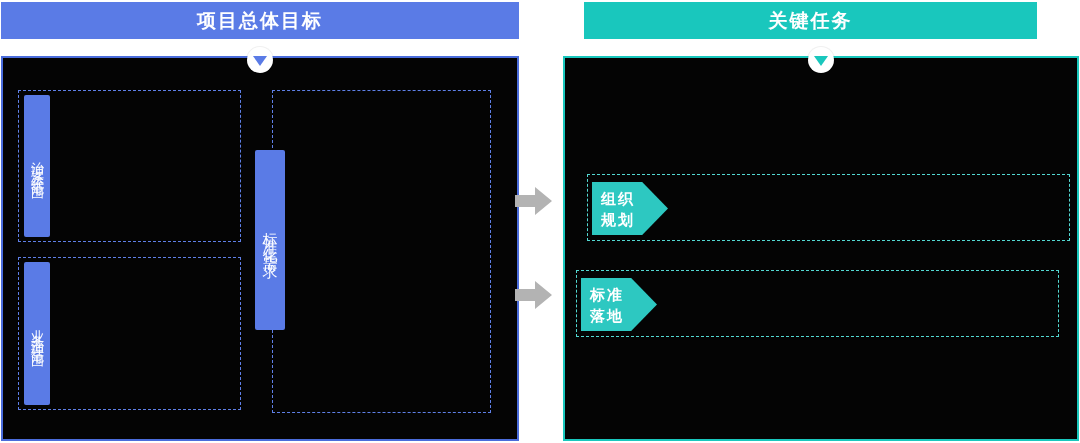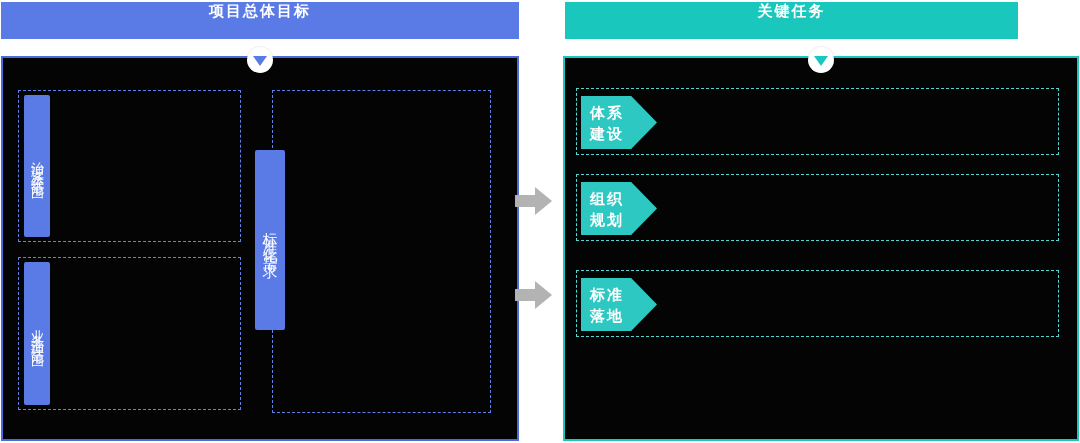--- a/index.html
+++ b/index.html
@@ -12,24 +12,24 @@
     --blue-dash:#5f80e8;
     --teal:#19c7bd;
     --teal-fill:#2dc8c1;
     --teal-dash:#53d8d2;
     --arrow:#b3b3b3;
     --panel-bg:#040404;
   }
 
   .stage{ position:relative; width:1080px; height:443px; background:#ffffff; overflow:hidden; }
 
-  .hdr{ position:absolute; top:2px; height:37px; display:flex; justify-content:center;
-        color:#fff; font-size:15px; font-weight:600; letter-spacing:2px; }
+  .hdr{ position:absolute; top:2px; height:37px; display:flex; align-items:center; justify-content:center;
+        color:#fff; font-size:19px; font-weight:600; letter-spacing:2px; }
   .hdr--blue{ left:1px;   width:518px; background:var(--blue); }
-  .hdr--teal{ left:565px; width:453px; background:var(--teal); }
+  .hdr--teal{ left:584px; width:453px; background:var(--teal); }
 
   .pbody{ position:absolute; top:56px; height:385px; background:var(--panel-bg); z-index:1; }
   .pbody--blue{ left:1px;   width:518px; border:2px solid var(--blue-border); }
   .pbody--teal{ left:563px; width:516px; border:2px solid var(--teal); }
 
   .chev{ position:absolute; top:47px; width:26px; height:26px; border-radius:50%; background:#fff;
          display:flex; align-items:center; justify-content:center; z-index:6;
          box-shadow:0 0 0 1px rgba(0,0,0,.06); }
   .chev--blue{ color:var(--blue); }
   .chev--teal{ color:var(--teal); }
@@ -85,27 +85,21 @@
   <div class="dash" style="left:272px; top:90px; width:219px; height:323px;"></div>
   <div class="vlabel vlabel--req" style="left:255px; top:150px; height:180px;">标准化需求</div>
 
   <svg class="arrow" style="left:515px; top:186px;" width="38" height="30" viewBox="0 0 38 30">
     <polygon points="0,9 20,9 20,1 37,15 20,29 20,21 0,21"></polygon>
   </svg>
   <svg class="arrow" style="left:515px; top:280px;" width="38" height="30" viewBox="0 0 38 30">
     <polygon points="0,9 20,9 20,1 37,15 20,29 20,21 0,21"></polygon>
   </svg>
 
-  <div class="trow" style="top:88px;">
-    <div class="pent">
-      <span>体系</span>
-      <span>建设</span>
-    </div>
-  </div>
-  <div class="trow" style="top:174px;">
+  <div class="trow" style="top:174px;margin-left:11px;">
     <div class="pent">
       <span>组织</span>
       <span>规划</span>
     </div>
   </div>
   <div class="trow" style="top:270px;">
     <div class="pent">
       <span>标准</span>
       <span>落地</span>
     </div>

